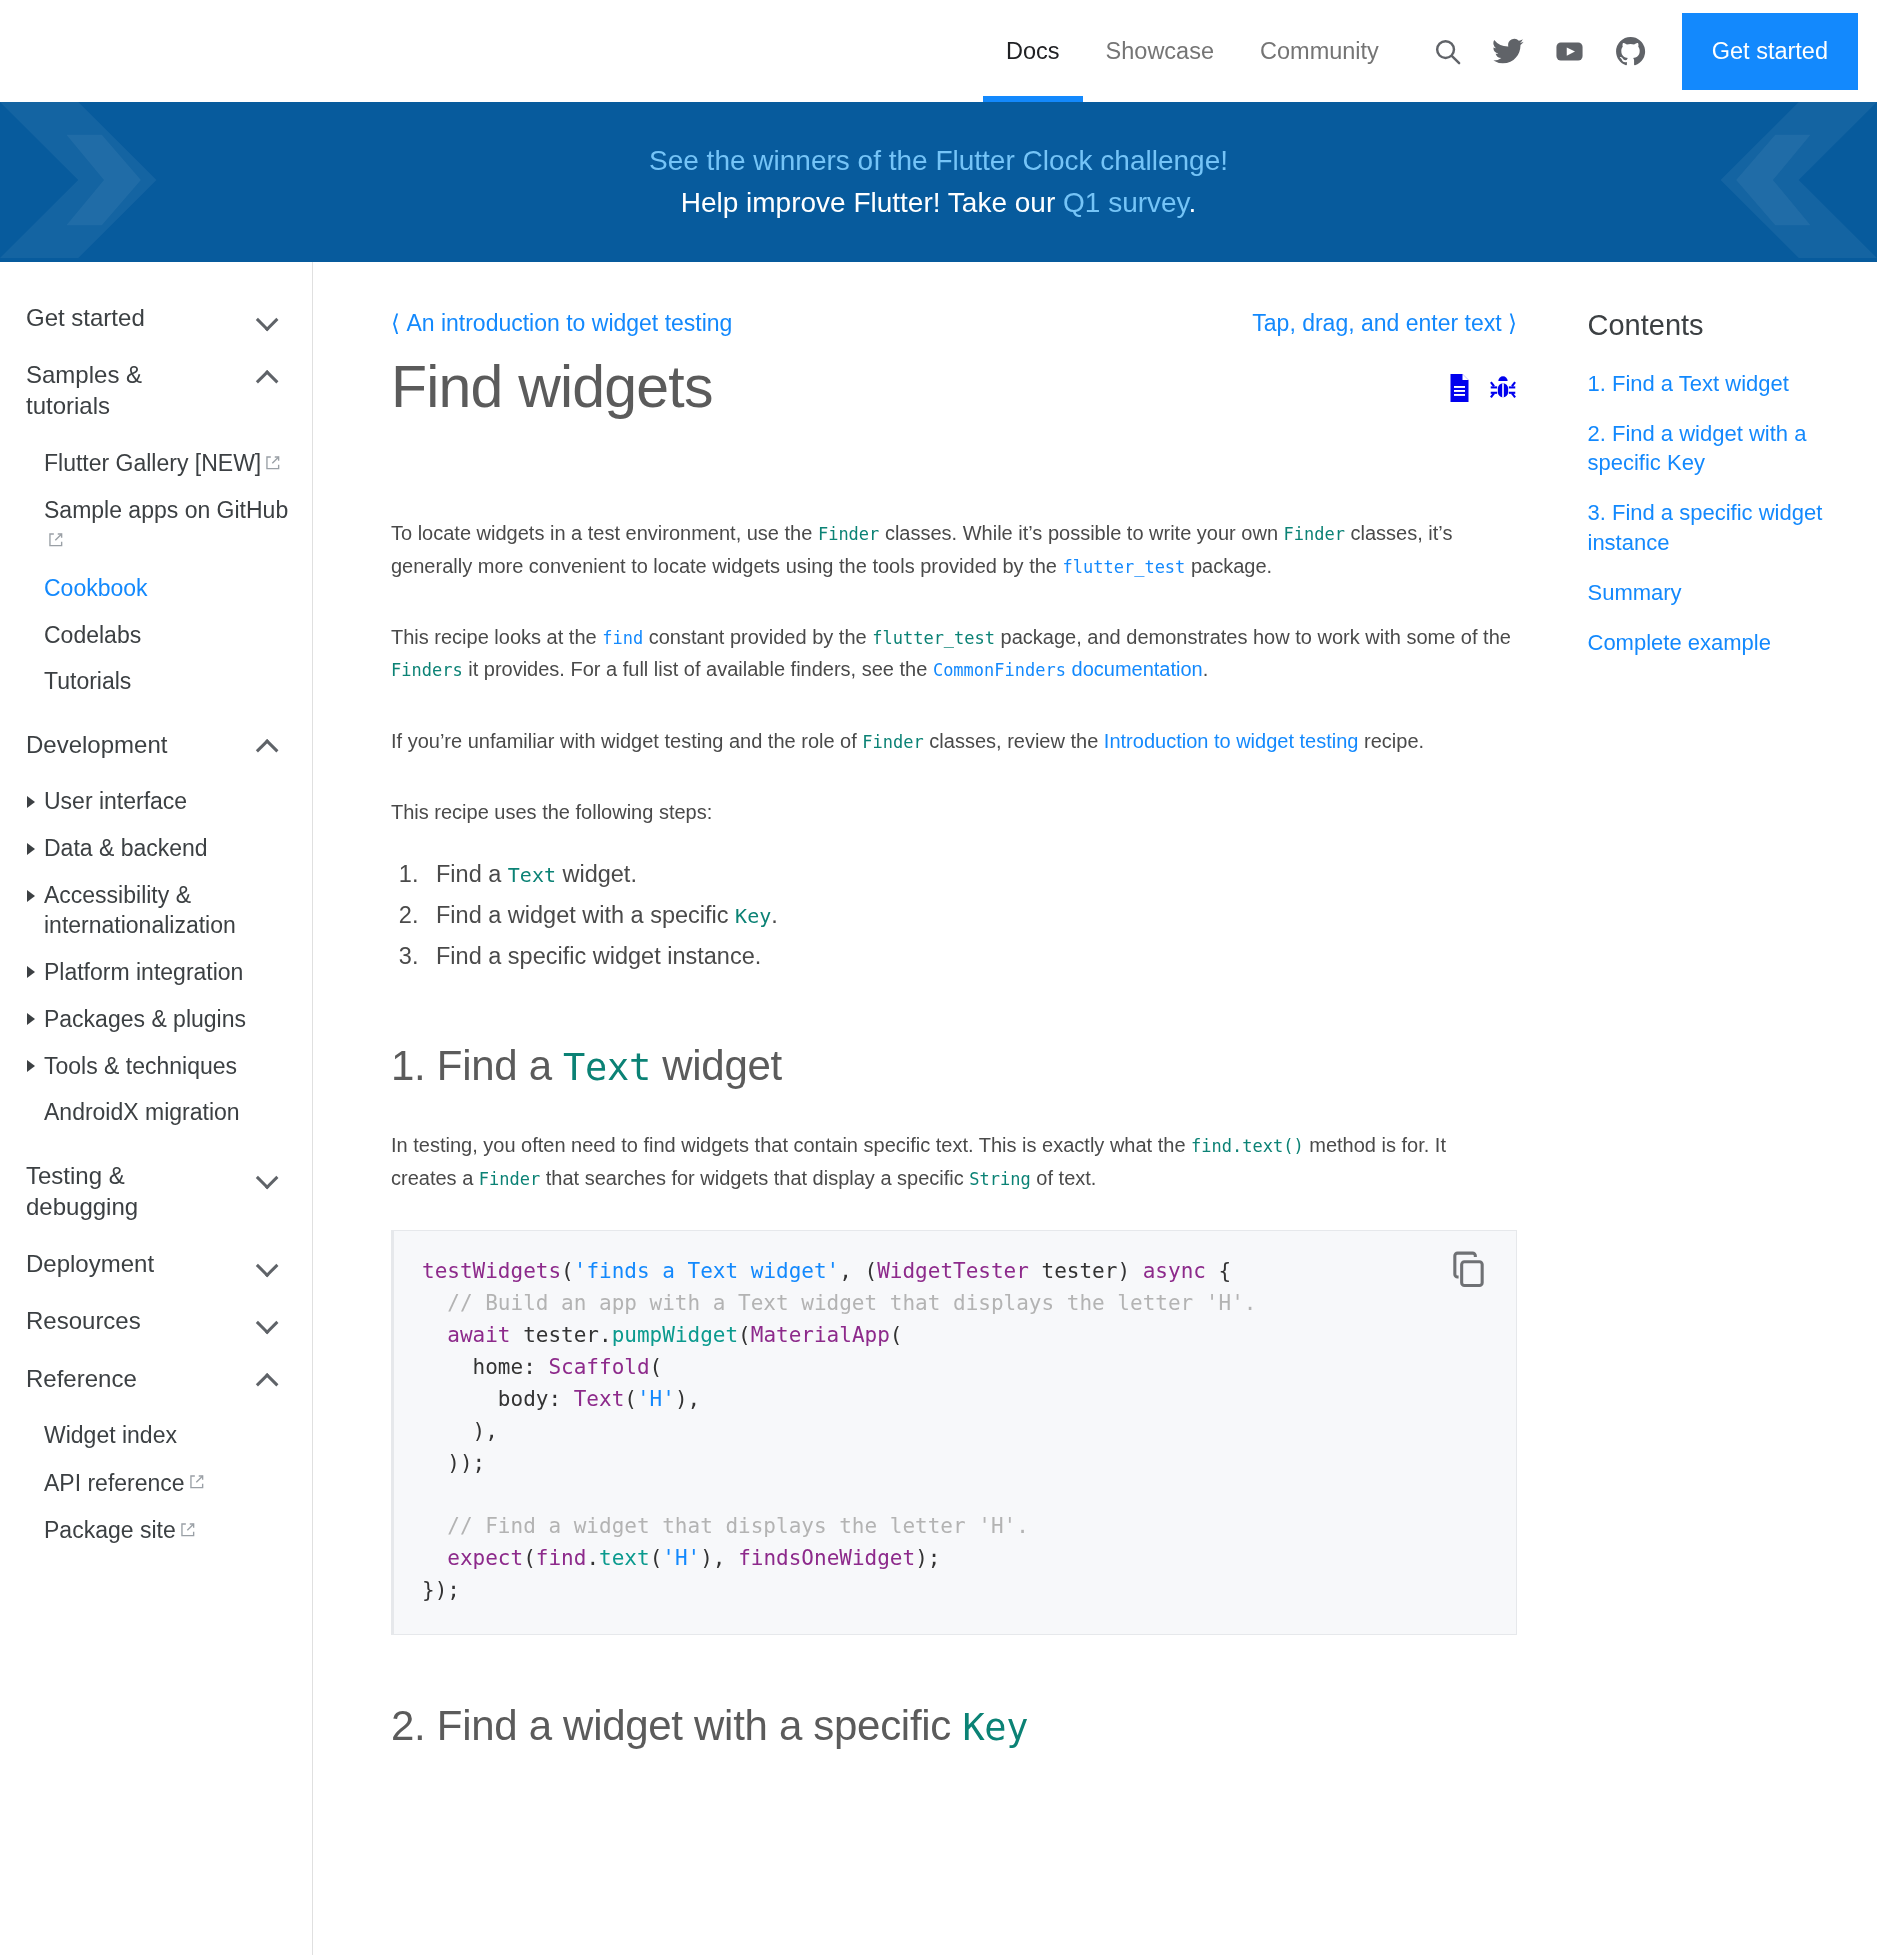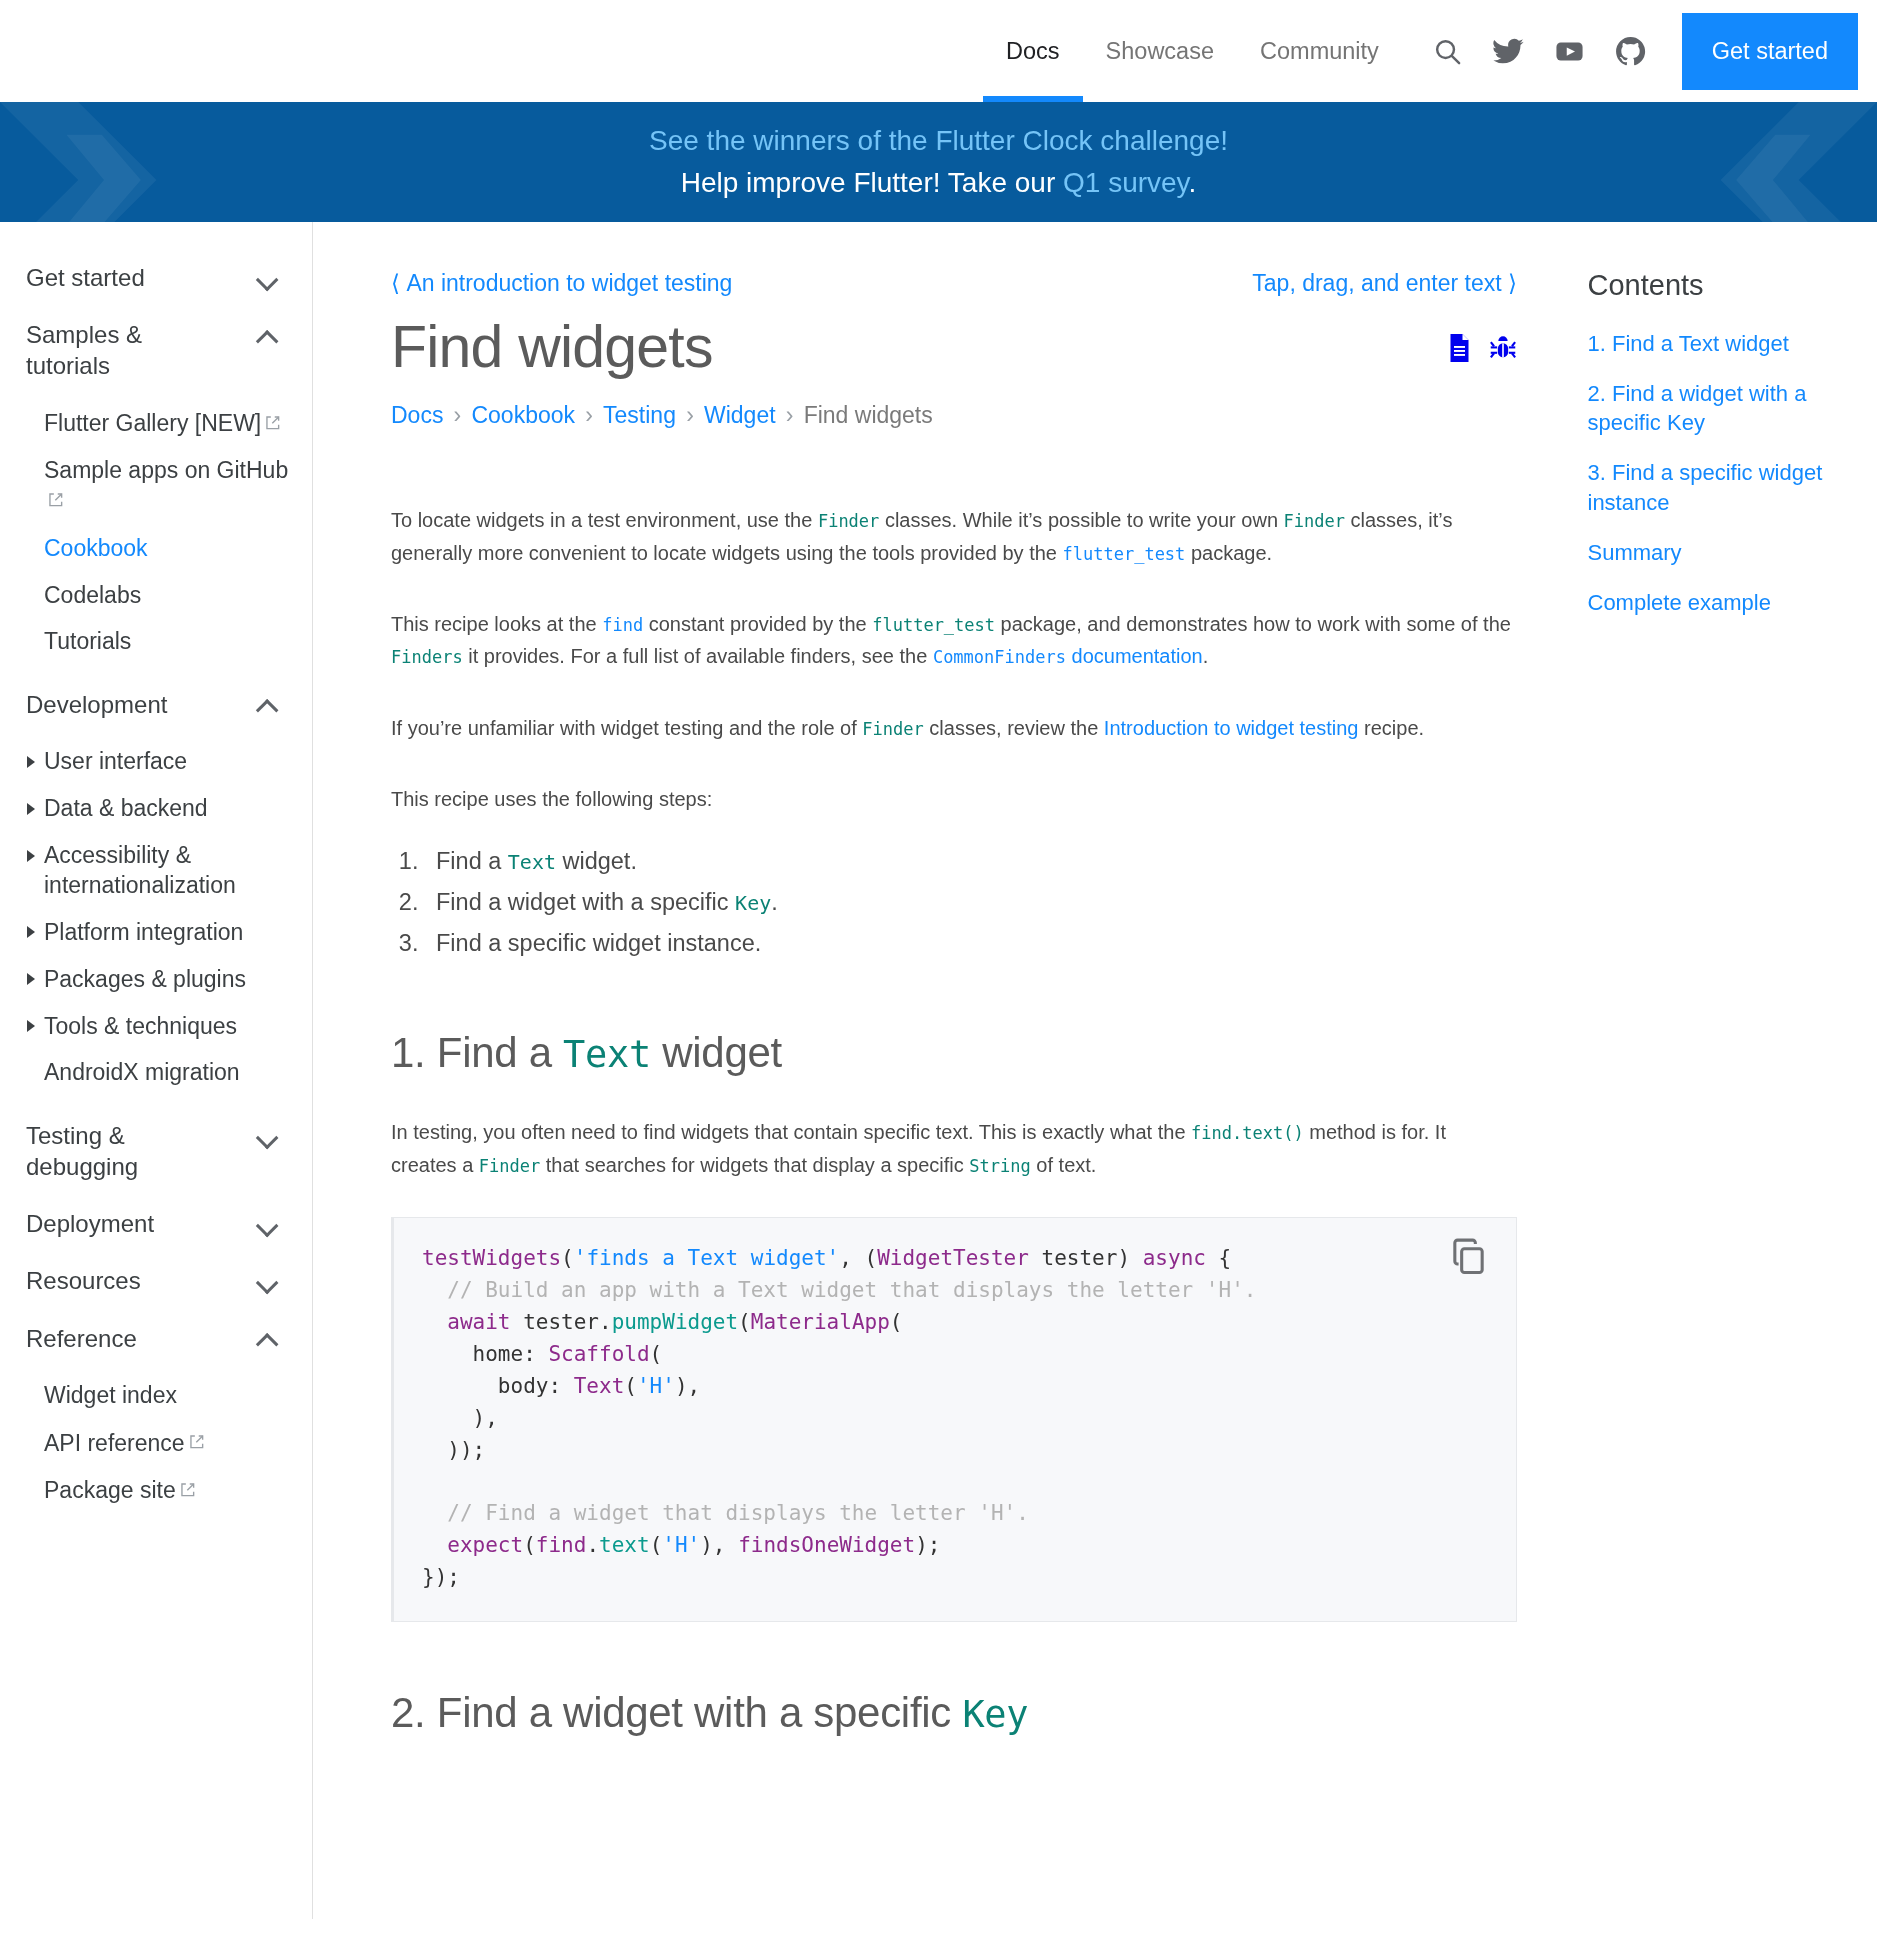--- a/index.html
+++ b/index.html
@@ -82,21 +82,21 @@
     padding: 0 30px;
     margin: 12.5px 19px 12.5px 20.3px;
     border: none;
     cursor: pointer;
     font-family: inherit;
     white-space: nowrap;
   }
 
   
   .banner {
-    height: 120px;
+    height: 160px;
     background: #075b9d;
     position: relative;
     overflow: hidden;
     display: flex;
     flex-direction: column;
     align-items: center;
     justify-content: center;
     gap: 9.4px;
   }
   .banner .chev {
@@ -497,23 +497,20 @@
             <rect x="17" y="15.2" width="5.5" height="1.8"></rect>
             <rect x="2.2" y="6.6" width="1.8" height="4.4" transform="rotate(-38 3 9)"></rect>
             <rect x="20" y="6.6" width="1.8" height="4.4" transform="rotate(38 21 9)"></rect>
             <rect x="2.2" y="16" width="1.8" height="4.4" transform="rotate(38 3 18)"></rect>
             <rect x="20" y="16" width="1.8" height="4.4" transform="rotate(-38 21 18)"></rect>
           </svg>
         </a>
       </div>
     </div>
 
-    <div class="breadcrumb">
-      <a href="#">Docs</a><span class="sep">›</span><a href="#">Cookbook</a><span class="sep">›</span><a href="#">Testing</a><span class="sep">›</span><a href="#">Widget</a><span class="sep">›</span><span>Find widgets</span>
-    </div>
 
     <p class="body first"><span>To locate widgets in a test environment, use the </span><code>Finder</code><span> classes. While it’s possible to write your own </span><code>Finder</code><span> classes, it’s generally more convenient to locate widgets using the tools provided by the </span><code class="lnk">flutter_test</code><span> package.</span></p>
 
     <p class="body"><span>This recipe looks at the </span><code class="lnk">find</code><span> constant provided by the </span><code>flutter_test</code><span> package, and demonstrates how to work with some of the </span><code>Finders</code><span> it provides. For a full list of available finders, see the </span><a href="#"><code class="lnk">CommonFinders</code><span> documentation</span></a><span>.</span></p>
 
     <p class="body"><span>If you’re unfamiliar with widget testing and the role of </span><code>Finder</code><span> classes, review the </span><a href="#">Introduction to widget testing</a><span> recipe.</span></p>
 
     <p class="body">This recipe uses the following steps:</p>
 
     <ol class="steps">

